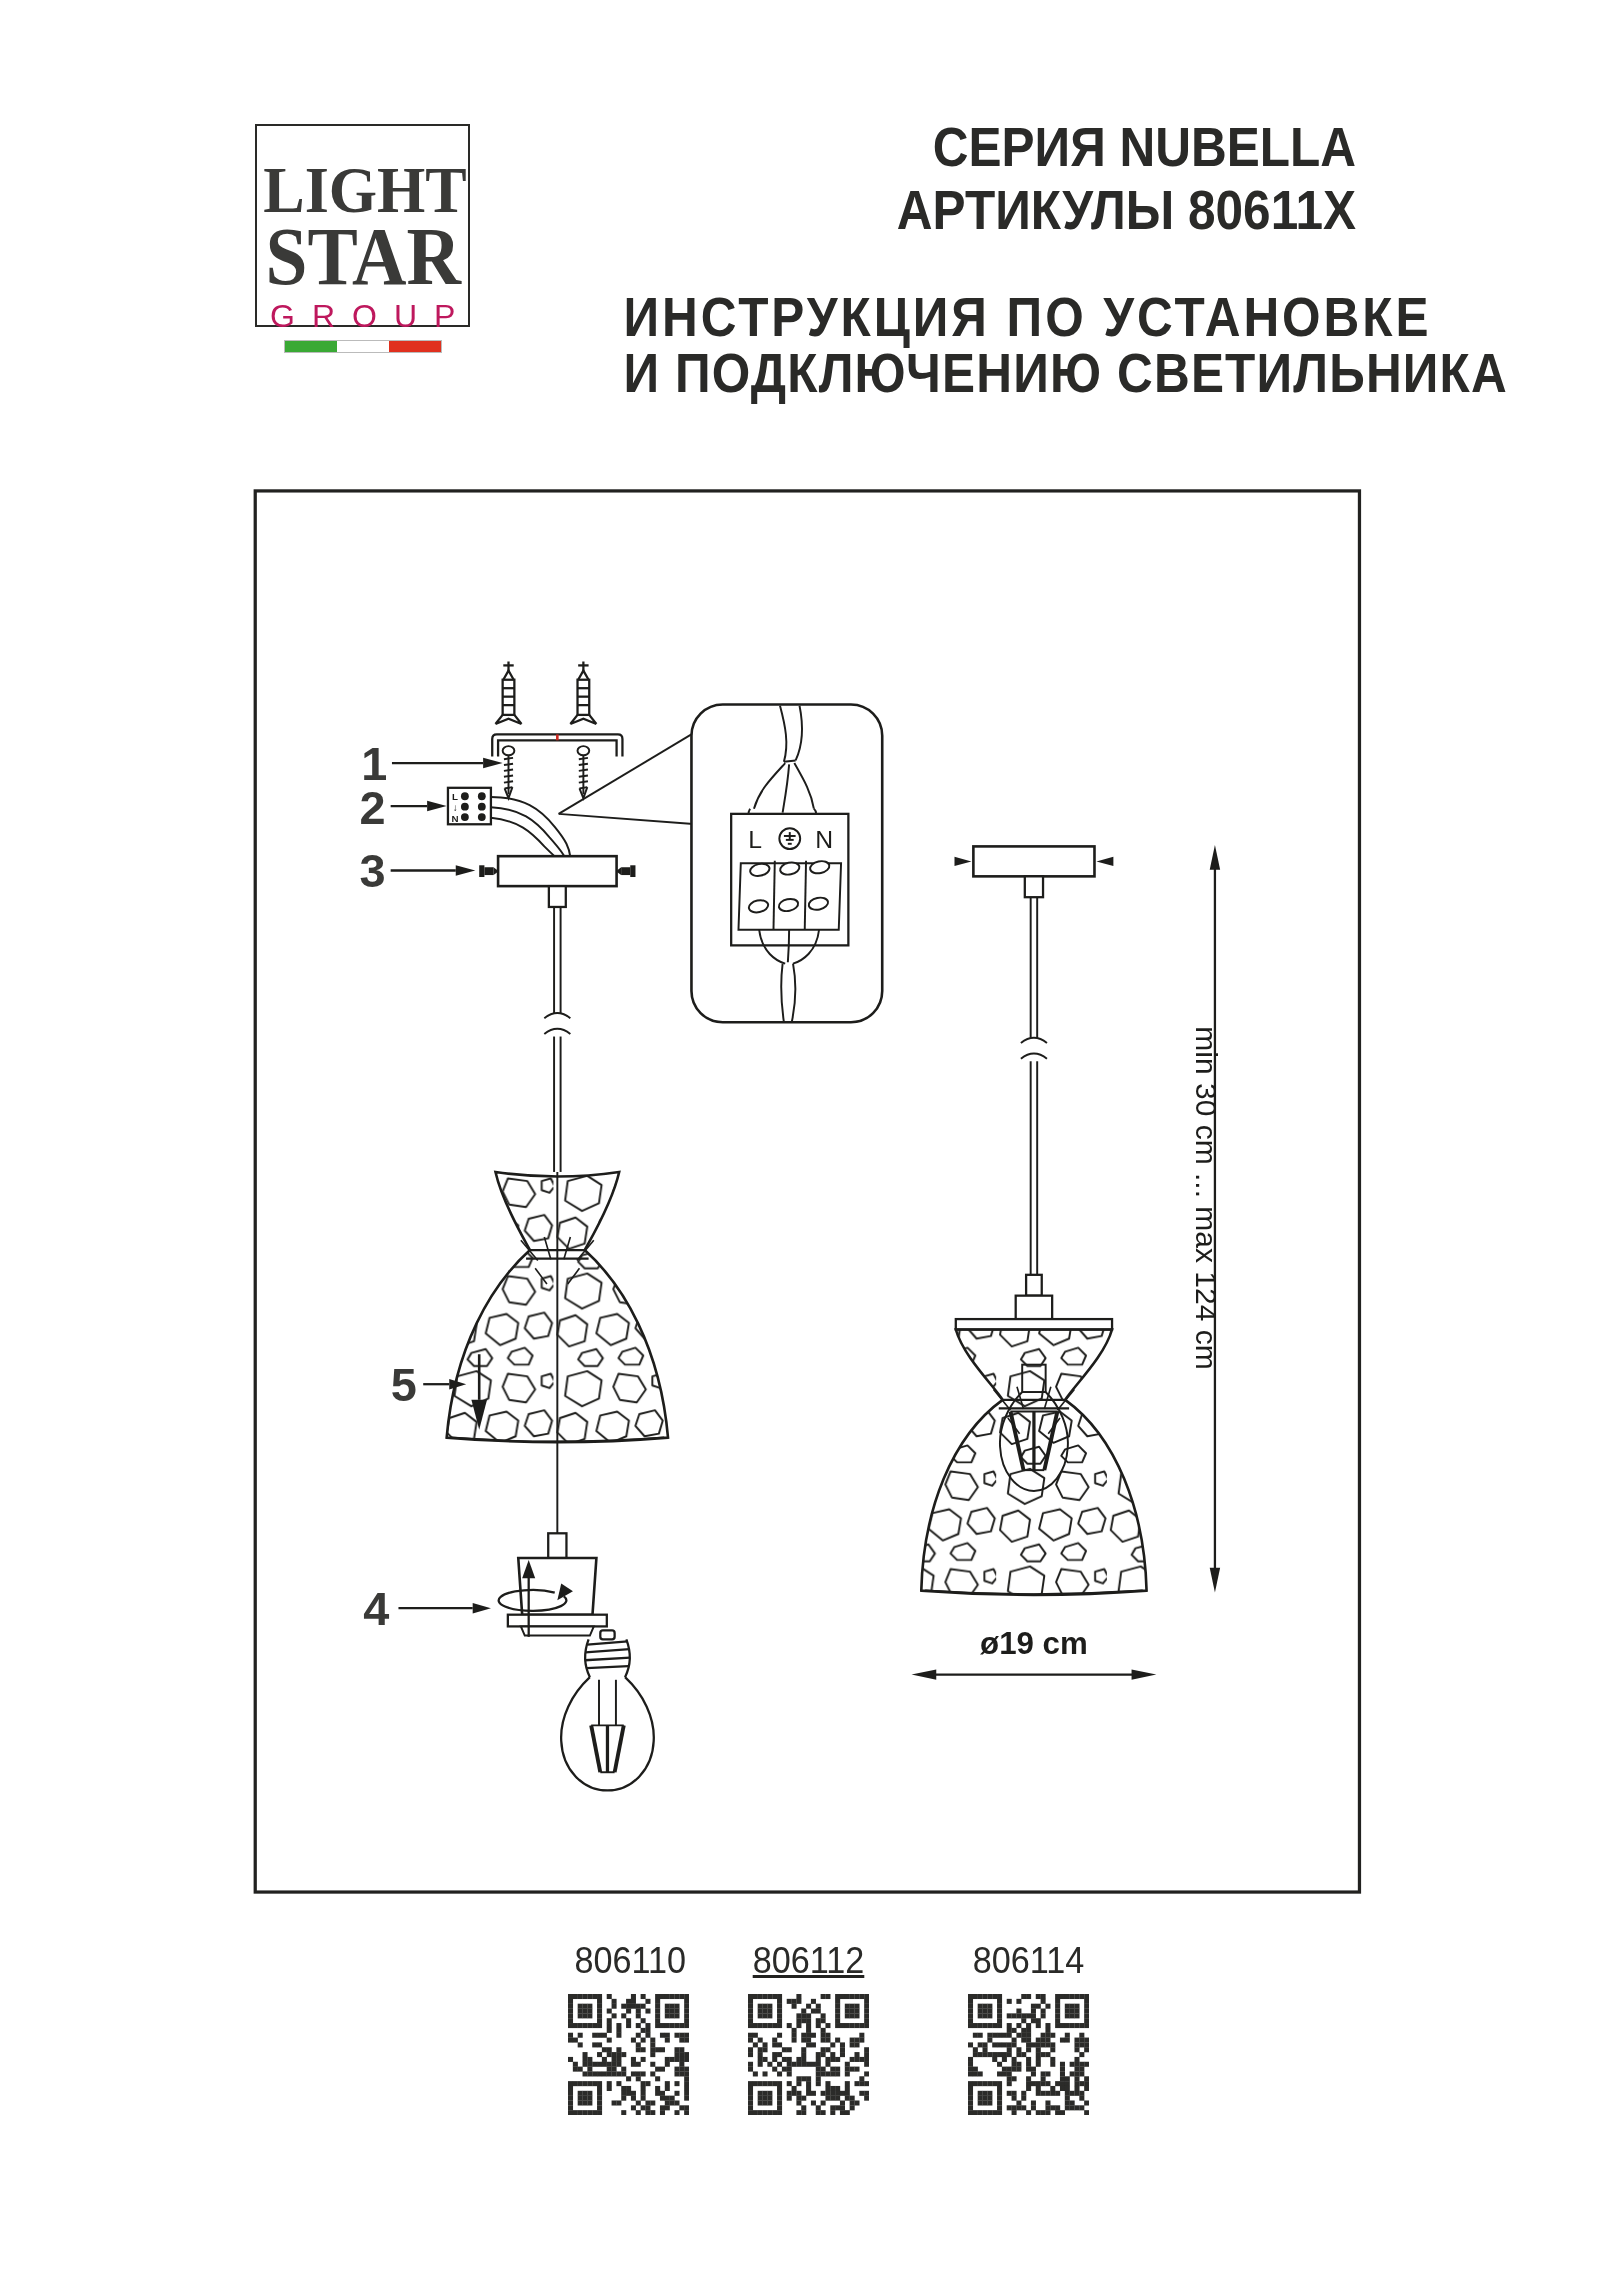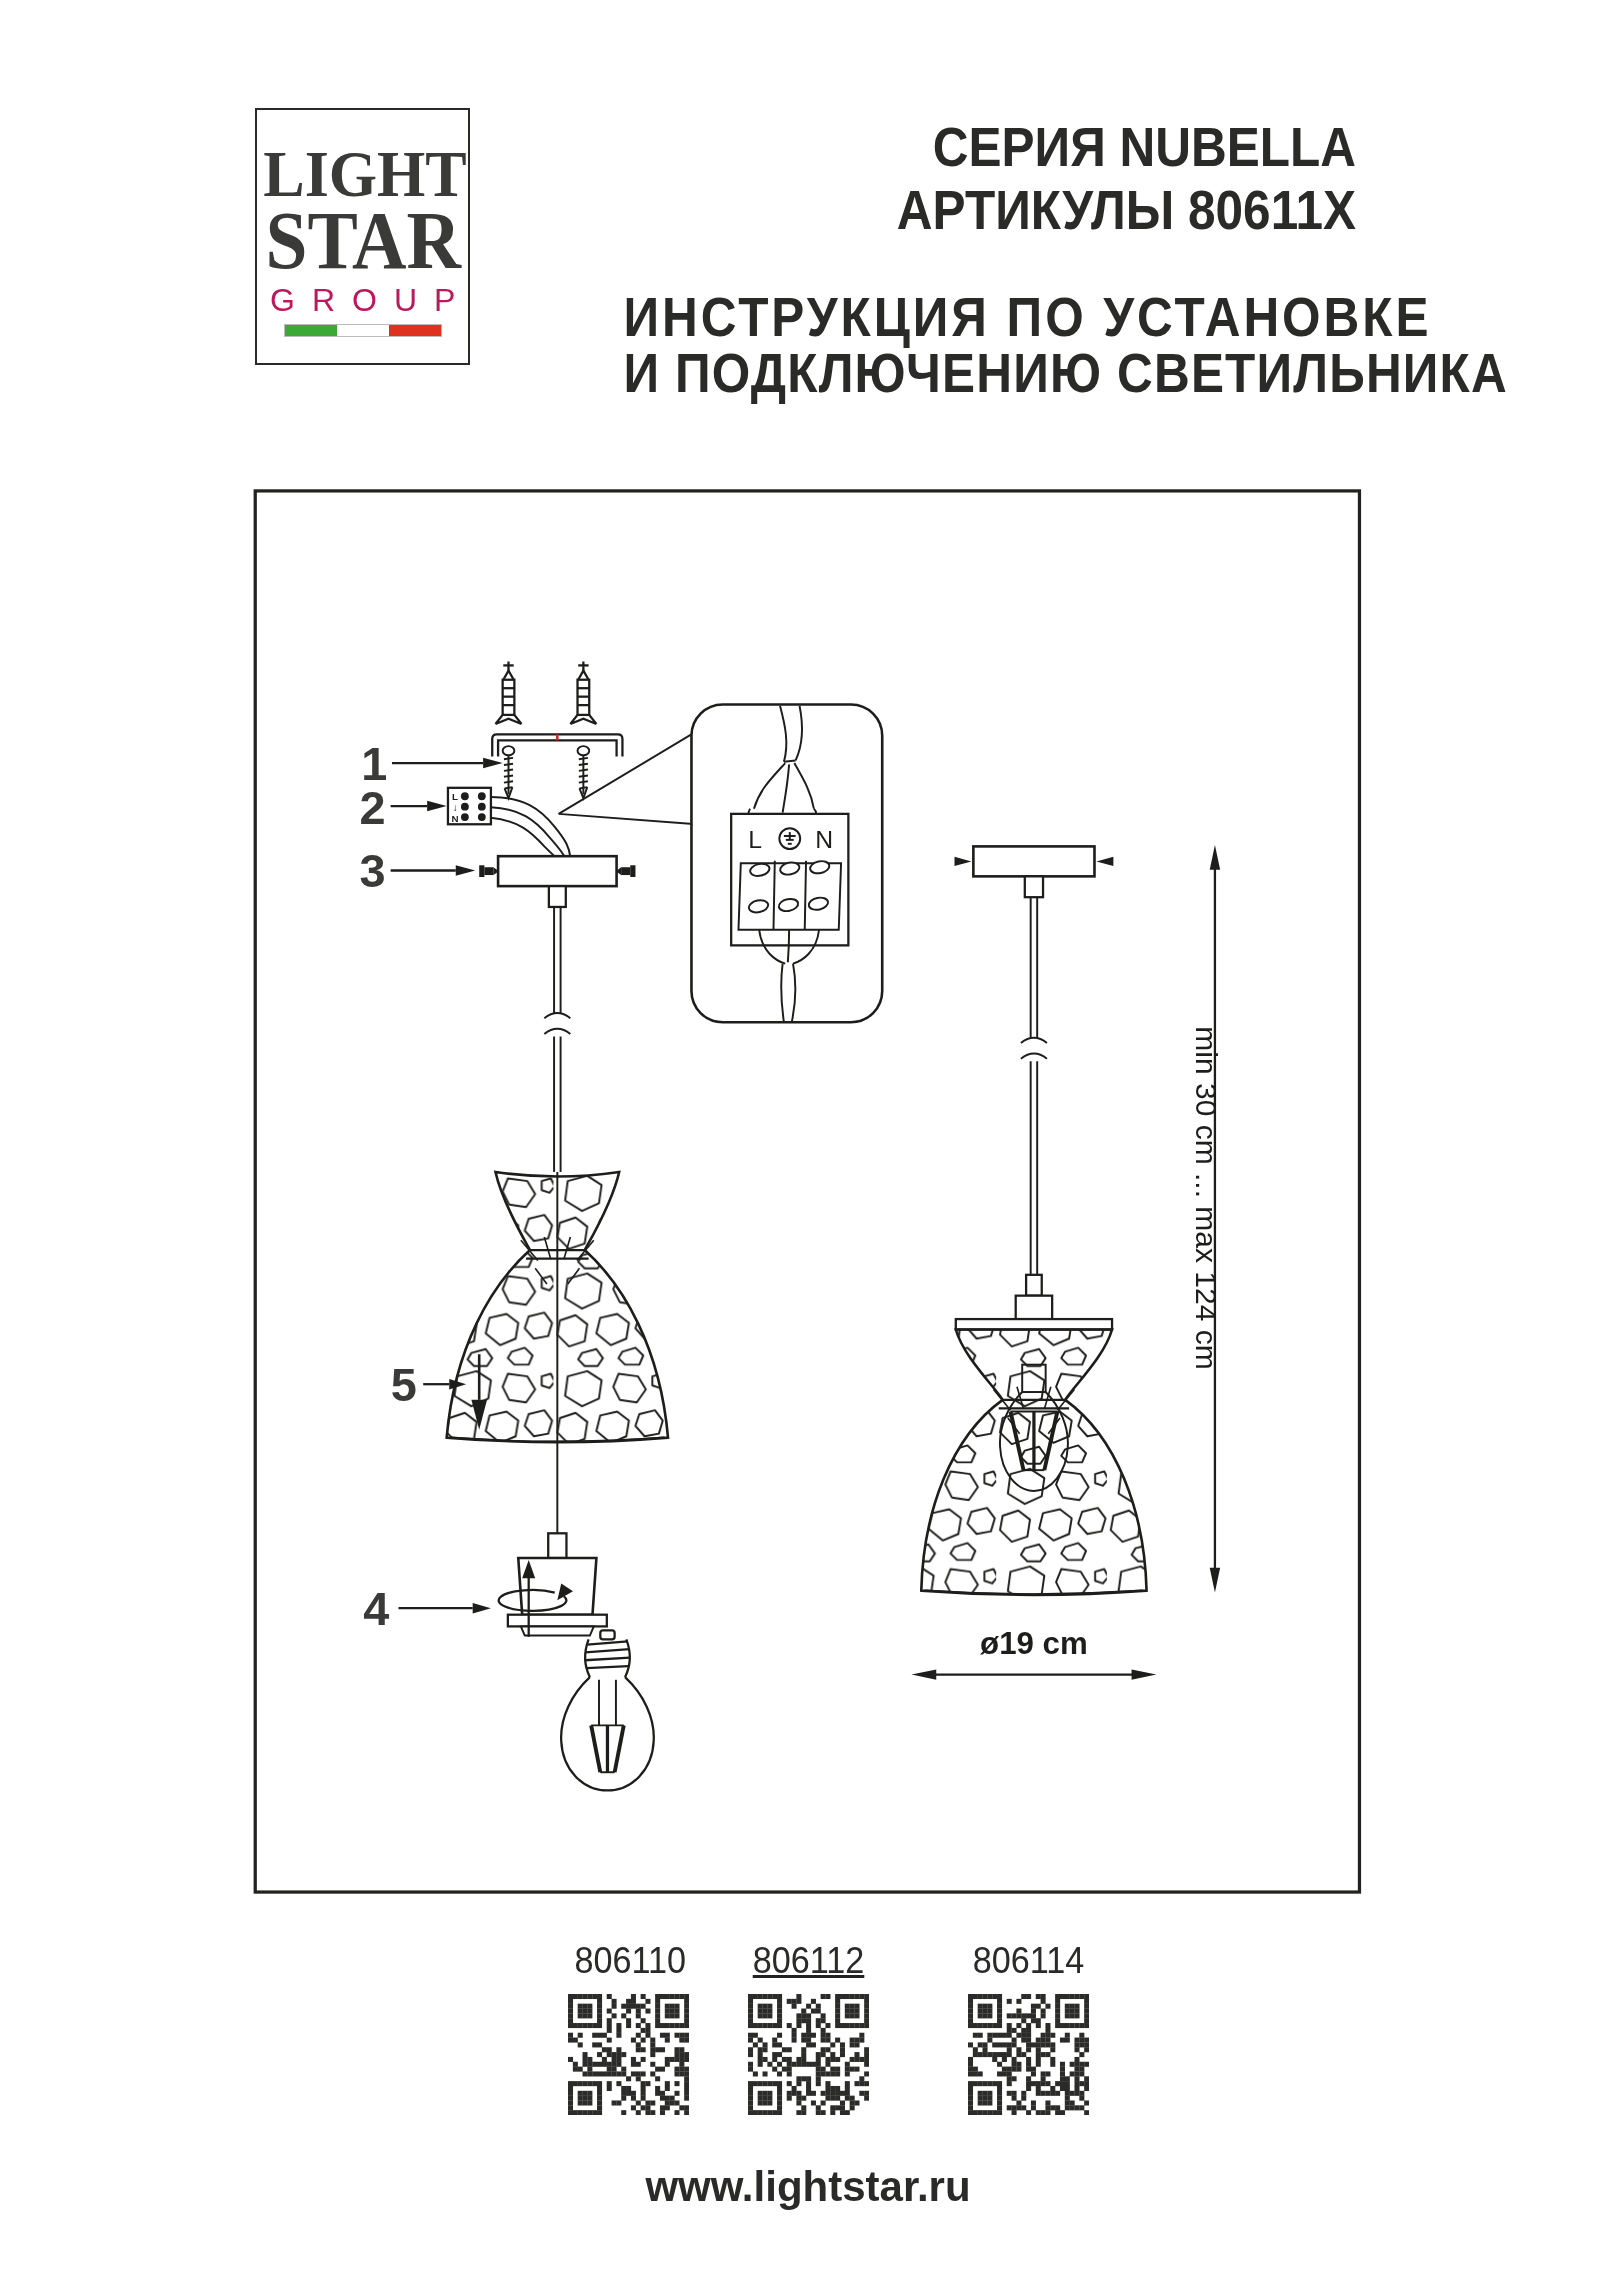--- a/index.html
+++ b/index.html
@@ -2,21 +2,21 @@
 <html style="font-size:10.4px"><head>
 <meta charset="utf-8">
 <style>
   html,body{margin:0;padding:0;background:#888;}
   #page{
     position:relative;width:1616px;height:2284px;background:#ffffff;
     font-family:"Liberation Sans", sans-serif;color:#222220;overflow:hidden;
   }
   
   .logo-box{
-    position:absolute;left:255px;top:108px;width:215px;height:257px;
+    position:absolute;left:255px;top:124px;width:215px;height:203px;
     border:2.6px solid #2a2a28;box-sizing:border-box;text-align:center;padding-left:6px;
   }
   .logo-word1{
     position:absolute;left:0;right:0;top:34px;
     font-family:"Liberation Serif", serif;font-weight:700;font-size:66px;line-height:59px;
     letter-spacing:0px;color:#3a3a38;transform:scaleX(0.94);
   }
   .logo-word2{
     position:absolute;left:0;right:0;top:94px;
     font-family:"Liberation Serif", serif;font-weight:700;font-size:82px;line-height:73px;
@@ -1292,15 +1292,14 @@
         <rect x="89.28" y="178.56" width="7.74" height="7.74" fill="#2b2b29"></rect>
         <rect x="104.16" y="178.56" width="7.74" height="7.74" fill="#2b2b29"></rect>
         <rect x="111.60" y="178.56" width="7.74" height="7.74" fill="#2b2b29"></rect>
         <rect x="119.04" y="178.56" width="7.74" height="7.74" fill="#2b2b29"></rect>
         <rect x="133.92" y="178.56" width="7.74" height="7.74" fill="#2b2b29"></rect>
         <rect x="141.36" y="178.56" width="7.74" height="7.74" fill="#2b2b29"></rect>
         <rect x="178.56" y="178.56" width="7.74" height="7.74" fill="#2b2b29"></rect>
       </svg>
   </div>
 
-  <div class="site">www.lightstar.ru</div>
 </div>
 
 
 </body></html>

